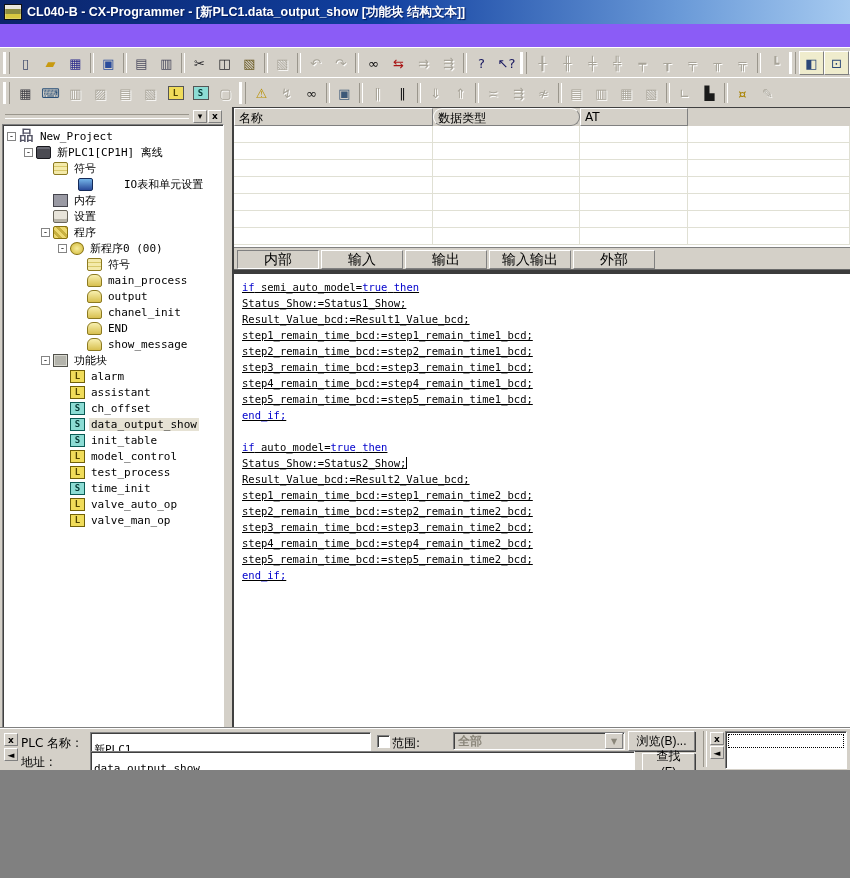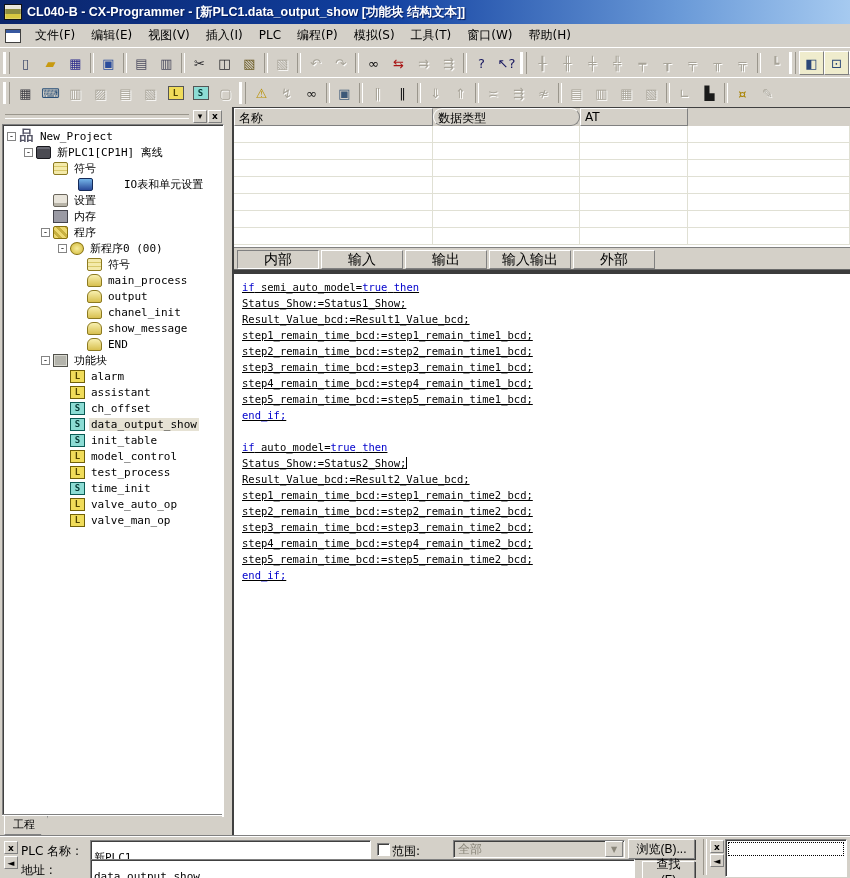--- a/index.html
+++ b/index.html
@@ -1,16 +1,16 @@
 <!DOCTYPE html>
 <html><head>
 <meta charset="utf-8">
 <style>
   html,body{margin:0;padding:0;background:#808080;}
-  .win{position:relative;width:850px;height:878px;background:#8b5cf6;overflow:hidden;
+  .win{position:relative;width:850px;height:770px;background:#8b5cf6;overflow:hidden;
        font-family:"DejaVu Sans","Liberation Sans",sans-serif;font-size:12px;color:#000;}
   
   .titlebar{position:absolute;left:0;top:0;right:0;height:24px;display:flex;align-items:center;
     background:linear-gradient(90deg,#0a246a 0%,#1140a0 45%,#6a9ad8 80%,#a6caf0 100%);
     padding-left:4px;color:#fff;}
   .appicon{width:16px;height:14px;margin-right:5px;flex:none;border:1px solid #111;
     background:linear-gradient(#e8e4da 0 4px,#8c8c40 4px 9px,#d8c840 9px 100%);box-shadow:inset 0 0 0 1px #fff3;}
   .title-text{font-family:"Liberation Sans",sans-serif;font-weight:bold;font-size:12.5px;white-space:nowrap;
     text-shadow:1px 1px 1px #00185a;}
   
@@ -116,24 +116,20 @@
 </head>
 <body>
 
 <div class="win">
 
   <div class="titlebar">
     <span class="appicon"></span>
     <span class="title-text">CL040-B - CX-Programmer - [新PLC1.data_output_show [功能块 结构文本]]</span>
   </div>
 
-  <div class="menubar">
-    <span class="mdiicon"></span>
-    <span id="menu-items"><span class="menu-item">文件(F)</span><span class="menu-item">编辑(E)</span><span class="menu-item">视图(V)</span><span class="menu-item">插入(I)</span><span class="menu-item">PLC</span><span class="menu-item">编程(P)</span><span class="menu-item">模拟(S)</span><span class="menu-item">工具(T)</span><span class="menu-item">窗口(W)</span><span class="menu-item">帮助(H)</span></span>
-  </div>
 
   <div class="tb tb1" id="toolbar1">
       <span class="grip"></span>
       <span class="tbtn" style="color: rgb(58, 70, 104);">▯</span>
       <span class="tbtn" style="color: rgb(200, 154, 16);">▰</span>
       <span class="tbtn" style="color: rgb(42, 42, 140);">▦</span>
       <span class="sep"></span>
       <span class="tbtn" style="color: rgb(42, 76, 156);">▣</span>
       <span class="sep"></span>
       <span class="tbtn" style="color: rgb(74, 74, 94);">▤</span>
@@ -222,30 +218,30 @@
       <span class="griphline"></span>
       <button class="mini">▾</button>
       <button class="mini">x</button>
     </div>
 
     <div class="tree-view" id="tree">
         <div class="trow" style="padding-left: 4px;"><span class="exp">-</span><span class="ti ti-project">品</span><span class="tlabel">New_Project</span></div>
         <div class="trow" style="padding-left: 21px;"><span class="exp">-</span><span class="ti ti-plc"></span><span class="tlabel">新PLC1[CP1H] 离线</span></div>
         <div class="trow" style="padding-left: 38px;"><span class="expsp"></span><span class="ti ti-symbols"></span><span class="tlabel">符号</span></div>
         <div class="trow" style="padding-left: 38px; gap: 25px;"><span class="expsp"></span><span class="ti ti-io-table"></span><span class="tlabel">IO表和单元设置</span></div>
+        <div class="trow" style="padding-left: 38px;"><span class="expsp"></span><span class="ti ti-memory"></span><span class="tlabel">内存</span></div>
         <div class="trow" style="padding-left: 38px;"><span class="expsp"></span><span class="ti ti-settings"></span><span class="tlabel">设置</span></div>
-        <div class="trow" style="padding-left: 38px;"><span class="expsp"></span><span class="ti ti-memory"></span><span class="tlabel">内存</span></div>
         <div class="trow" style="padding-left: 38px;"><span class="exp">-</span><span class="ti ti-programs"></span><span class="tlabel">程序</span></div>
         <div class="trow" style="padding-left: 55px;"><span class="exp">-</span><span class="ti ti-program"></span><span class="tlabel">新程序0 (00)</span></div>
         <div class="trow" style="padding-left: 72px;"><span class="expsp"></span><span class="ti ti-symbols"></span><span class="tlabel">符号</span></div>
         <div class="trow" style="padding-left: 72px; align-items: center;"><span class="expsp"></span><span class="ti ti-section"></span><span class="tlabel">main_process</span></div>
         <div class="trow" style="padding-left: 72px;"><span class="expsp"></span><span class="ti ti-section"></span><span class="tlabel">output</span></div>
         <div class="trow" style="padding-left: 72px;"><span class="expsp"></span><span class="ti ti-section"></span><span class="tlabel">chanel_init</span></div>
+        <div class="trow" style="padding-left: 72px;"><span class="expsp"></span><span class="ti ti-section"></span><span class="tlabel">END</span></div>
         <div class="trow" style="padding-left: 72px;"><span class="expsp"></span><span class="ti ti-section"></span><span class="tlabel">show_message</span></div>
-        <div class="trow" style="padding-left: 72px;"><span class="expsp"></span><span class="ti ti-section"></span><span class="tlabel">END</span></div>
         <div class="trow" style="padding-left: 38px;"><span class="exp">-</span><span class="ti ti-fb-folder"></span><span class="tlabel">功能块</span></div>
         <div class="trow" style="padding-left: 55px;"><span class="expsp"></span><span class="ti ti-fbl">L</span><span class="tlabel">alarm</span></div>
         <div class="trow" style="padding-left: 55px;"><span class="expsp"></span><span class="ti ti-fbl">L</span><span class="tlabel">assistant</span></div>
         <div class="trow" style="padding-left: 55px;"><span class="expsp"></span><span class="ti ti-fbs">S</span><span class="tlabel">ch_offset</span></div>
         <div class="trow sel" style="padding-left: 55px;"><span class="expsp"></span><span class="ti ti-fbs">S</span><span class="tlabel">data_output_show</span></div>
         <div class="trow" style="padding-left: 55px;"><span class="expsp"></span><span class="ti ti-fbs">S</span><span class="tlabel">init_table</span></div>
         <div class="trow" style="padding-left: 55px;"><span class="expsp"></span><span class="ti ti-fbl">L</span><span class="tlabel">model_control</span></div>
         <div class="trow" style="padding-left: 55px;"><span class="expsp"></span><span class="ti ti-fbl">L</span><span class="tlabel">test_process</span></div>
         <div class="trow" style="padding-left: 55px;"><span class="expsp"></span><span class="ti ti-fbs">S</span><span class="tlabel">time_init</span></div>
         <div class="trow" style="padding-left: 55px;"><span class="expsp"></span><span class="ti ti-fbl">L</span><span class="tlabel">valve_auto_op</span></div>
@@ -336,21 +332,21 @@
 
   <div class="dock">
     <button class="mini" style="left:3px;top:5px;">x</button>
     <button class="mini" style="left:3px;top:20px;">◄</button>
 
     <span class="dlabel" style="left:21px;top:7px;">PLC 名称 :</span>
     <input class="dinput" style="left: 90px; top: 4px; width: 281px;" type="text" value="新PLC1">
 
     <span class="chk" style="left:377px;top:7px;"></span>
     <span class="dlabel" style="left:392px;top:7px;">范围:</span>
-    <div class="combo" style="left:453px;top:4px;width:172px;">
+    <div class="combo" style="left:453px;top:4px;width:172px;font-weight:bold;">
       <span class="combo-text">全部</span>
       <span class="combo-arrow">▼</span>
     </div>
     <button class="dbtn" style="left:628px;top:3px;width:67px;">浏览(B)...</button>
 
     <span class="dlabel" style="left:21px;top:26px;">地址 :</span>
     <input class="dinput" style="left: 90px; top: 23px; width: 545px;" type="text" value="data_output_show">
     <button class="dbtn" style="left:642px;top:25px;width:53px;">查找(F)</button>
 
     <span class="vdivider" style="left:703px;"></span>

